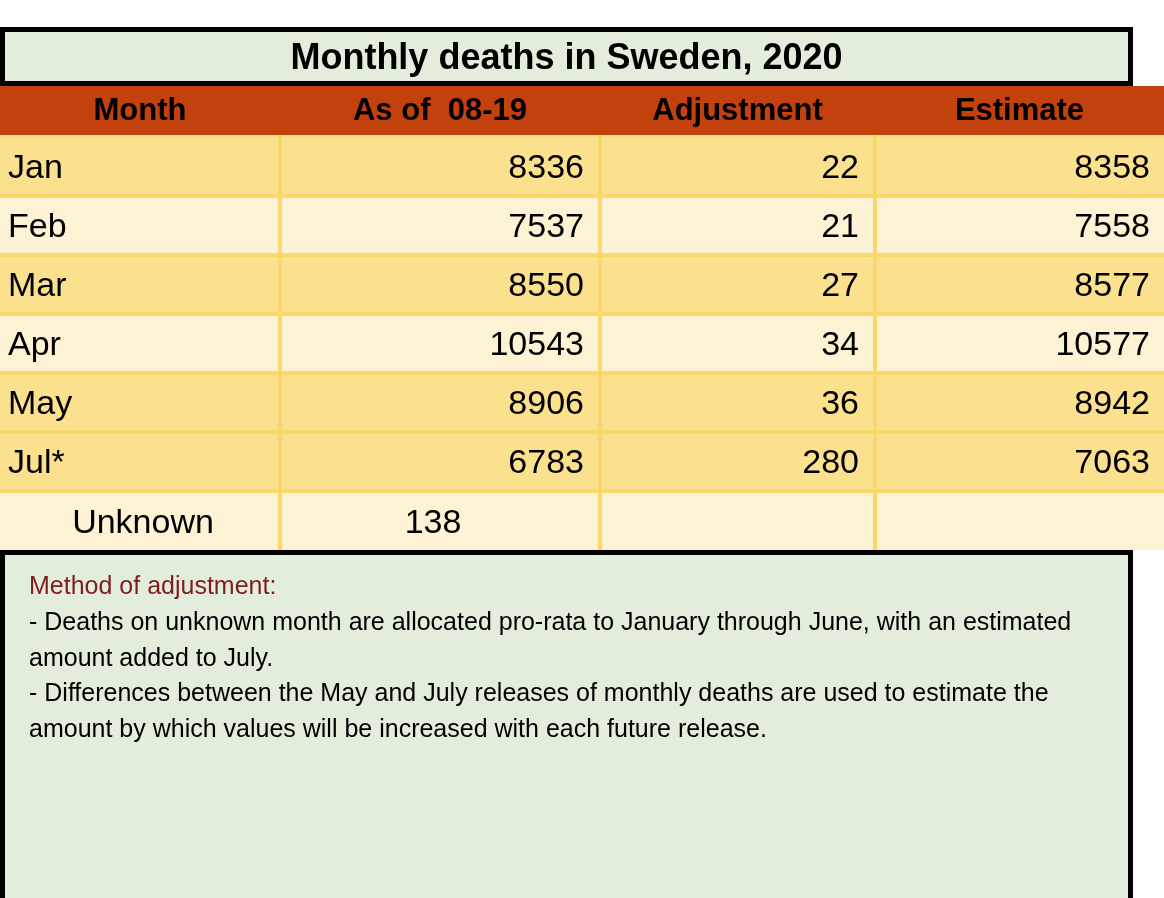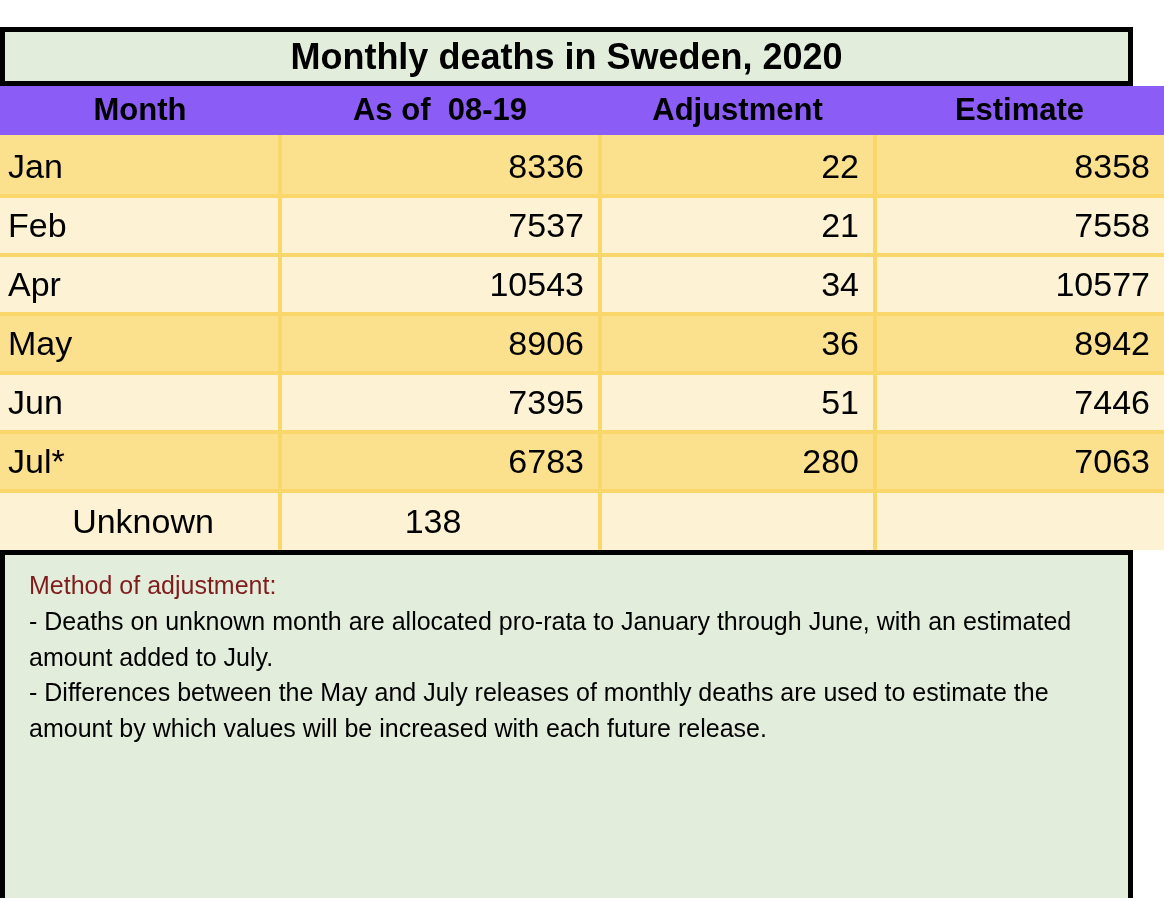--- a/index.html
+++ b/index.html
@@ -54,21 +54,21 @@
     width: 1164px;
     border-collapse: collapse;
     table-layout: fixed;
   }
   table.grid col.c-month    { width: 280px; }
   table.grid col.c-asof     { width: 320px; }
   table.grid col.c-adj      { width: 275px; }
   table.grid col.c-est      { width: 289px; }
 
   thead th {
-    background: #8b5cf6;
+    background: #c2410c;
     font-size: 31px;
     font-weight: bold;
     color: #000000;
     text-align: center;
     padding: 8px 0 10px 0;
     border: none;
     white-space: pre;
     line-height: 1;
   }
   thead tr {
@@ -163,38 +163,38 @@
           <td class="num">8336</td>
           <td class="num">22</td>
           <td class="num">8358</td>
         </tr>
         <tr class="even">
           <td class="month">Feb</td>
           <td class="num">7537</td>
           <td class="num">21</td>
           <td class="num">7558</td>
         </tr>
+        <tr class="odd">
+          <td class="month">Mar</td>
+          <td class="num">8550</td>
+          <td class="num">27</td>
+          <td class="num">8577</td>
+        </tr>
         <tr class="even">
           <td class="month">Apr</td>
           <td class="num">10543</td>
           <td class="num">34</td>
           <td class="num">10577</td>
         </tr>
         <tr class="odd">
           <td class="month">May</td>
           <td class="num">8906</td>
           <td class="num">36</td>
           <td class="num">8942</td>
         </tr>
-        <tr class="even">
-          <td class="month">Jun</td>
-          <td class="num">7395</td>
-          <td class="num">51</td>
-          <td class="num">7446</td>
-        </tr>
         <tr class="odd">
           <td class="month">Jul*</td>
           <td class="num">6783</td>
           <td class="num">280</td>
           <td class="num">7063</td>
         </tr>
         <tr class="even">
           <td class="month">Unknown</td>
           <td class="num">138</td>
           <td class="num"></td>

